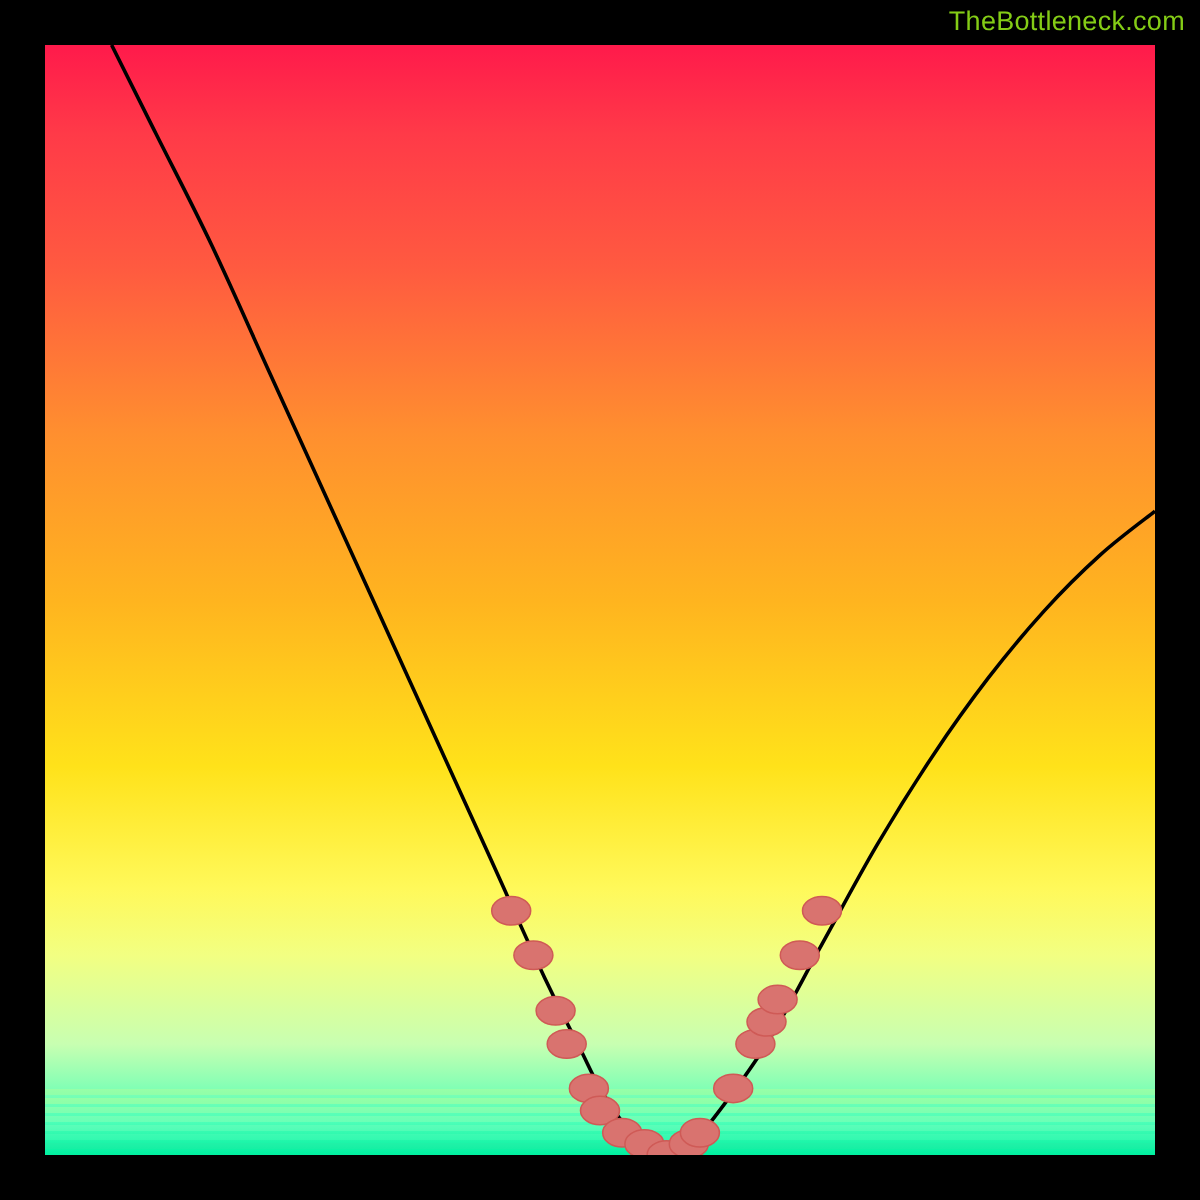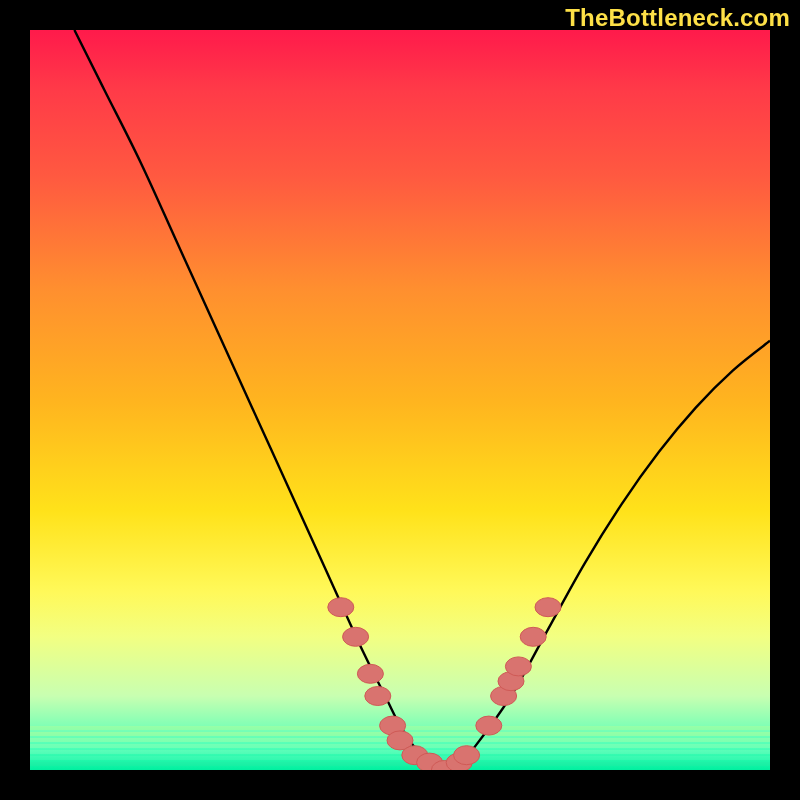--- a/index.html
+++ b/index.html
@@ -55,23 +55,23 @@
   .bands div {
     position: absolute;
     left: 0; right: 0;
     height: 4px;
     opacity: 0.25;
   }
   .watermark {
     position: absolute;
     top: 4px;
     right: 10px;
-    color: #fde047;
-    font-size: 24px;
-    font-weight: 700;
+    color: #84cc16;
+    font-size: 18px;
+    font-weight: 400;
     letter-spacing: 0.2px;
     user-select: none;
   }
   svg.curve {
     position: absolute;
     inset: 0;
   }
 </style>
 </head>
 <body>

